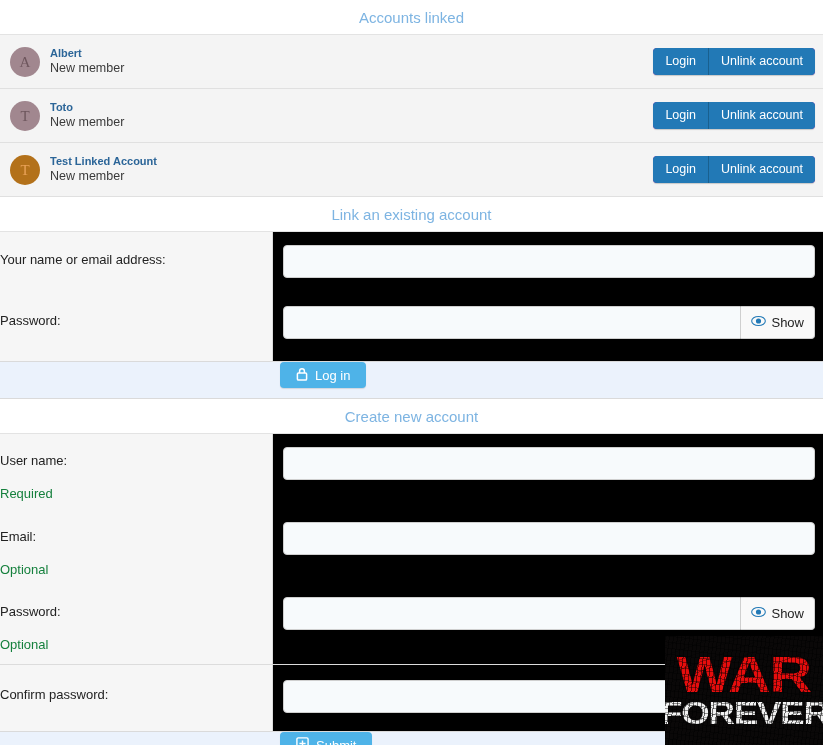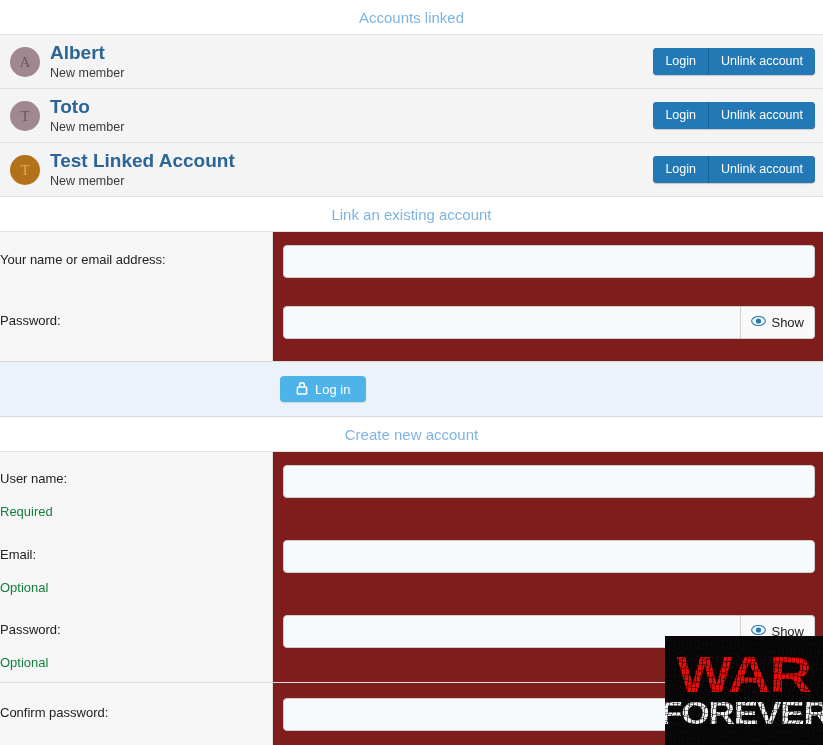--- a/index.html
+++ b/index.html
@@ -51,21 +51,21 @@
     font-size: 15px;
     line-height: 30px;
     text-align: center;
     font-family: "Liberation Serif", serif;
     margin-right: 10px;
   }
   .acct-text { flex: 1 1 auto; line-height: 1.18; }
   .acct-name {
     color: #2b6598;
     font-weight: bold;
-    font-size: 19px;
+    font-size: 11px;
     display: block;
   }
   .acct-sub {
     color: #3a3a3a;
     font-size: 12.5px;
     display: block;
     margin-top: 1px;
   }
 
   
@@ -112,21 +112,21 @@
     display: block;
   }
   .lbl-note {
     color: #15803d;
     font-size: 13px;
     display: block;
     margin-top: 18px;
   }
   .fld-col {
     flex: 1 1 auto;
-    background: #7f1d1d;
+    background: #000000;
     padding: 0 8px 0 10px;
     box-sizing: border-box;
     align-self: stretch;
   }
   .txt {
     width: 100%;
     box-sizing: border-box;
     height: 33px;
     background: #f7fafc;
     border: 1px solid #cfcfcf;
@@ -167,23 +167,22 @@
     line-height: 1.35;
     padding: 6px 0 0 2px;
     max-width: 528px;
   }
 
   
   .action-bar {
     background: #ebf2fc;
     border-top: 1px solid #dadada;
     border-bottom: 1px solid #dadada;
-    height: 56px;
+    height: 38px;
     display: flex;
-    align-items: center;
     box-sizing: border-box;
   }
   .action-bar .spacer { width: 280px; flex: 0 0 280px; }
   .primary-btn {
     background: #4eb3e8;
     border: none;
     border-radius: 4px;
     color: #ffffff;
     font-family: "Liberation Sans", sans-serif;
     font-size: 13px;

